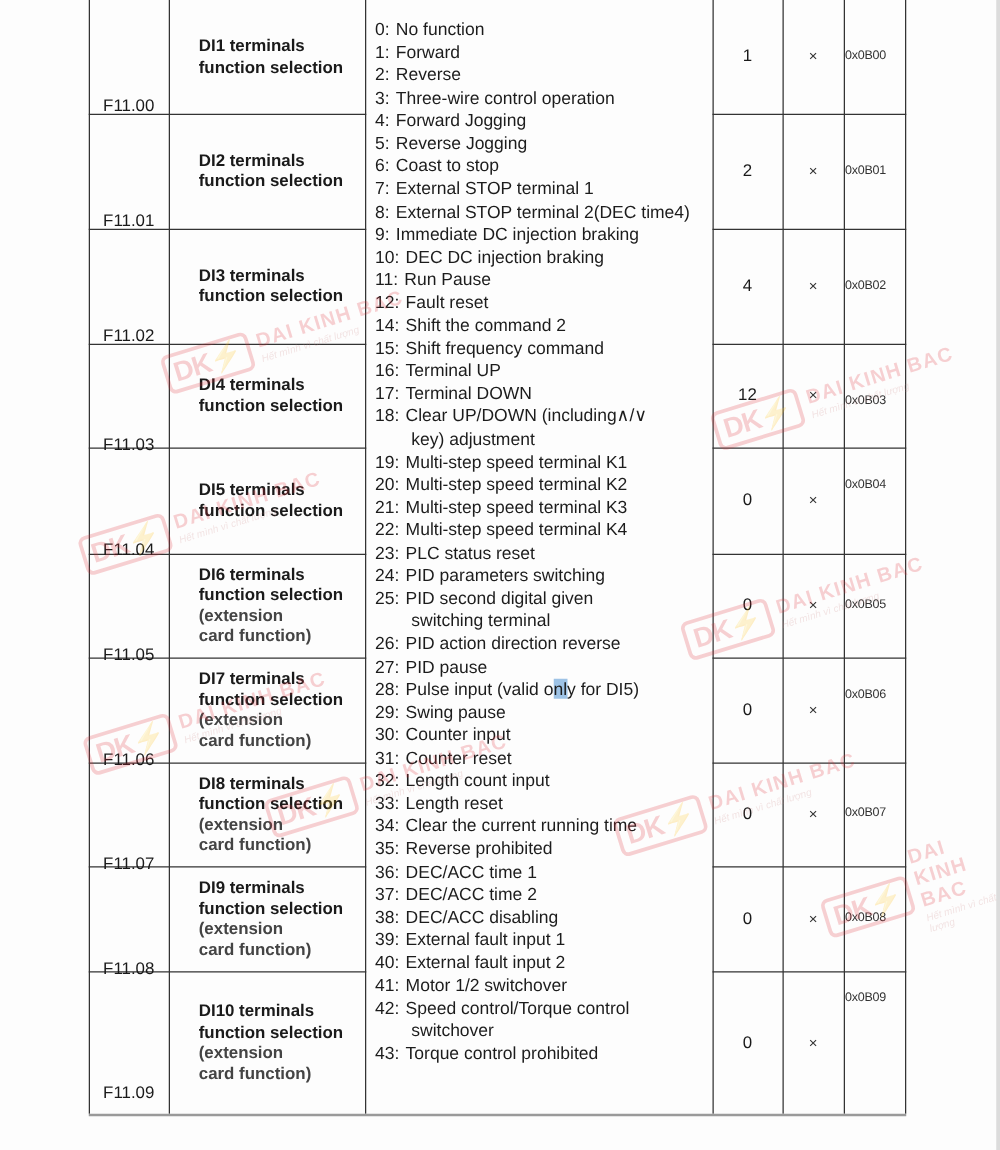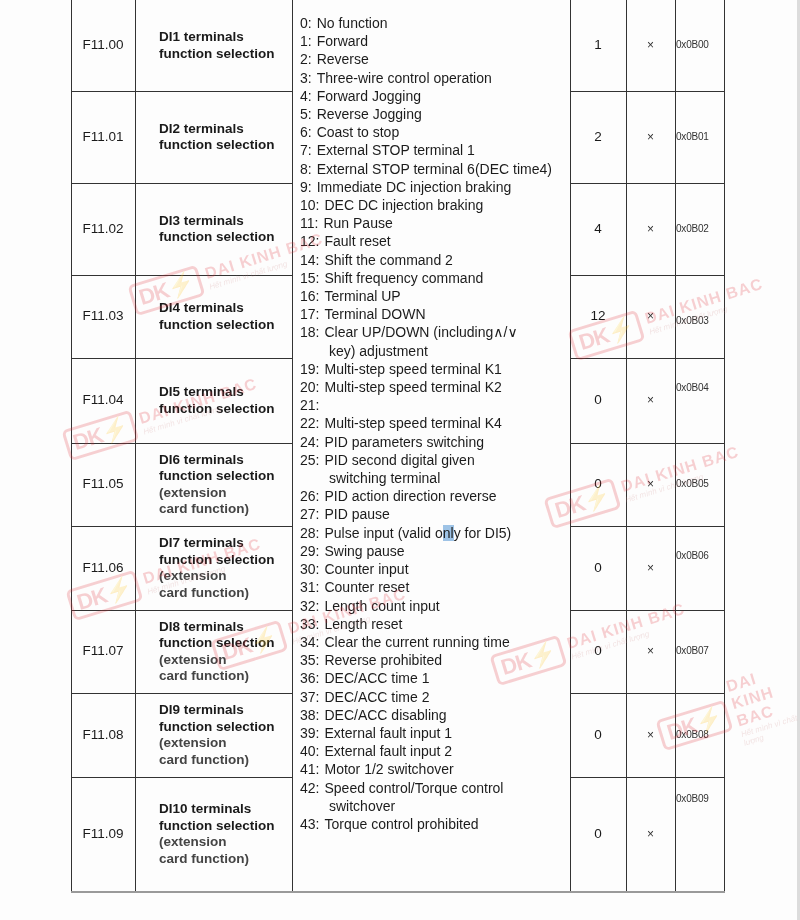--- a/index.html
+++ b/index.html
@@ -16,21 +16,21 @@
     }
     .grid { position: absolute; left: 0; top: 0; width: 800px; height: 920px; }
     .hline { position: absolute; height: 1.5px; background: #333; }
     .vline { position: absolute; width: 1.5px; background: #333; }
     .bottom-line { background: #9a9a9a; height: 2px; }
     .cell {
       position: absolute; font-size: 13.5px; line-height: 16.5px;
       display: flex; align-items: center;
     }
     .cell.center { justify-content: center; text-align: center; }
-    .cell.code { justify-content: center; }
+    .cell.code { justify-content: center; margin-top: 40px; }
     .cell.name { padding-left: 24px; font-weight: bold; }
     .cell.name .sub { color: #444; }
     .cell.reg { font-size: 10px; color: #333; letter-spacing: -0.2px; justify-content: flex-start; padding-left: 1px; }
     .cell.xmark { font-size: 12px; color: #333; }
     .opts {
       position: absolute; left: 300px; top: 14px; width: 272px;
       font-size: 14px; line-height: 18.2px; color: #1c1c1c;
     }
     .opt { white-space: nowrap; display: flex; }
     .opt .num { display: inline-block; }
@@ -223,21 +223,21 @@
     <div class="opt">
       <span class="num">6:</span>
       <span class="txt">Coast to stop</span>
     </div>
     <div class="opt">
       <span class="num">7:</span>
       <span class="txt">External STOP terminal 1</span>
     </div>
     <div class="opt">
       <span class="num">8:</span>
-      <span class="txt">External STOP terminal 6(DEC time4)</span>
+      <span class="txt">External STOP terminal 2(DEC time4)</span>
     </div>
     <div class="opt">
       <span class="num">9:</span>
       <span class="txt">Immediate DC injection braking</span>
     </div>
     <div class="opt">
       <span class="num">10:</span>
       <span class="txt">DEC DC injection braking</span>
     </div>
     <div class="opt">
@@ -272,24 +272,29 @@
     <div class="opt">
       <span class="num">19:</span>
       <span class="txt">Multi-step speed terminal K1</span>
     </div>
     <div class="opt">
       <span class="num">20:</span>
       <span class="txt">Multi-step speed terminal K2</span>
     </div>
     <div class="opt">
       <span class="num">21:</span>
+      <span class="txt">Multi-step speed terminal K3</span>
     </div>
     <div class="opt">
       <span class="num">22:</span>
       <span class="txt">Multi-step speed terminal K4</span>
+    </div>
+    <div class="opt">
+      <span class="num">23:</span>
+      <span class="txt">PLC status reset</span>
     </div>
     <div class="opt">
       <span class="num">24:</span>
       <span class="txt">PID parameters switching</span>
     </div>
     <div class="opt">
       <span class="num">25:</span>
       <span class="txt">PID second digital given</span>
     </div>
     <div class="opt cont">switching terminal</div>

